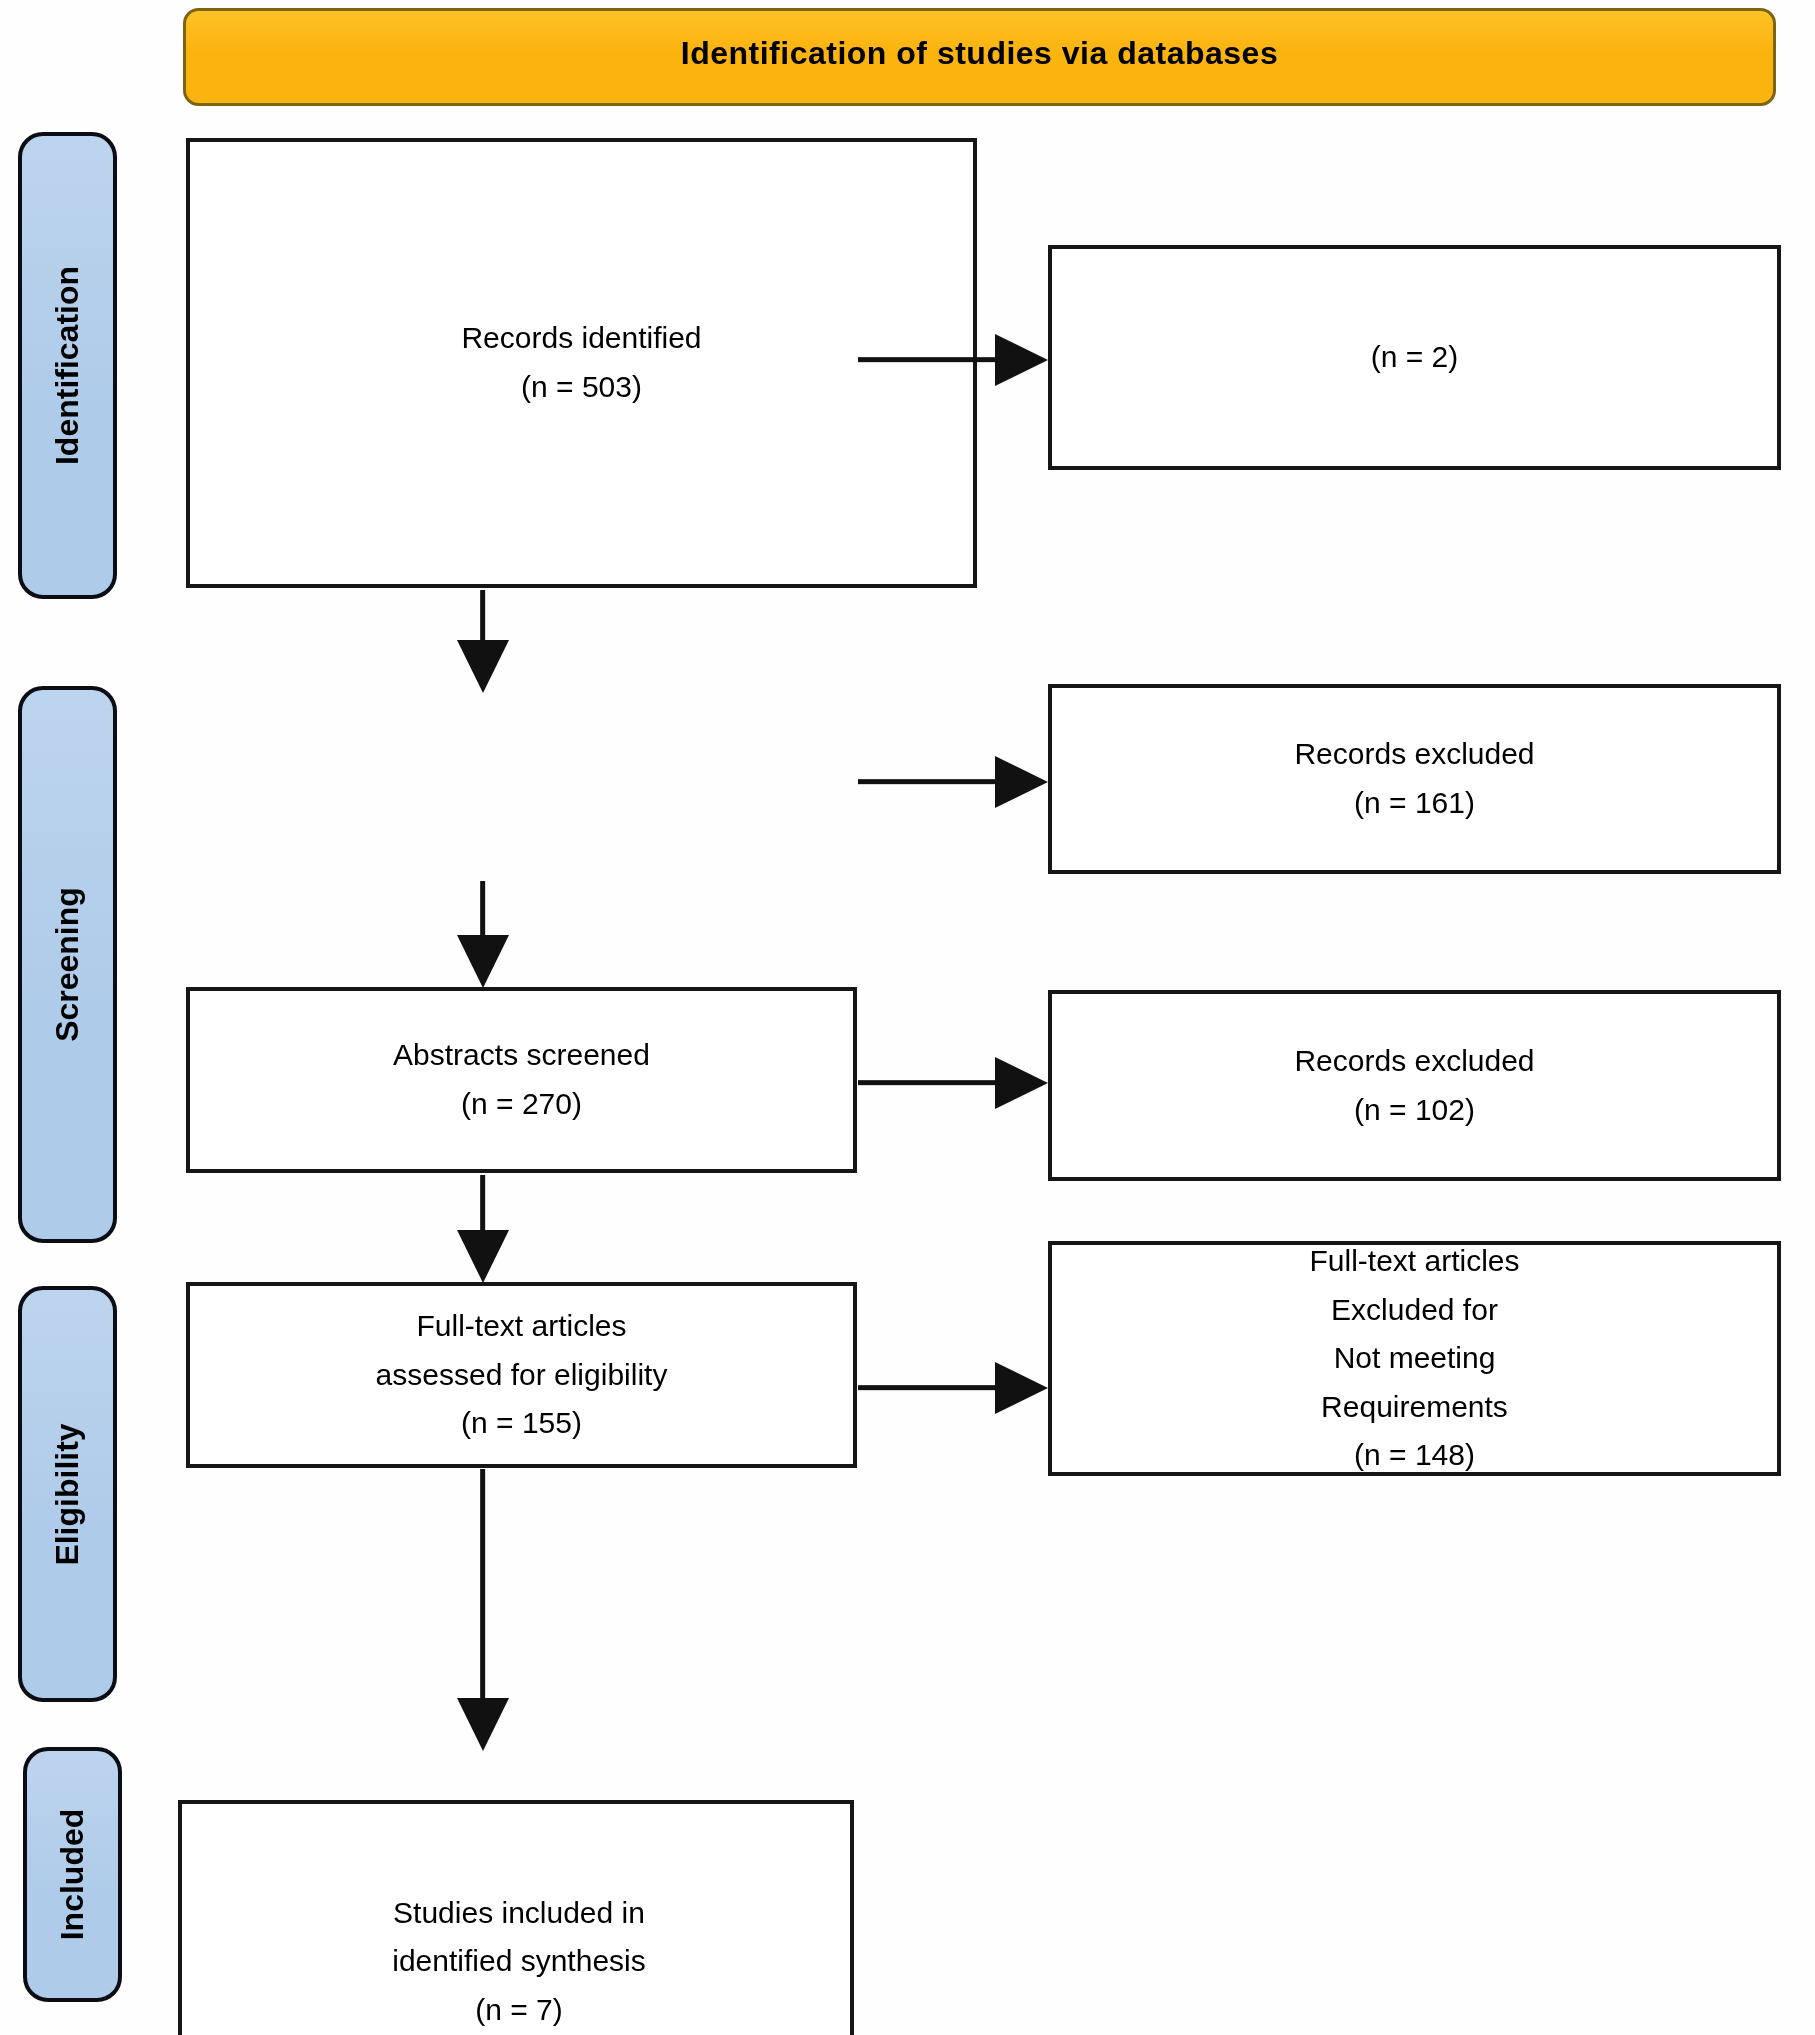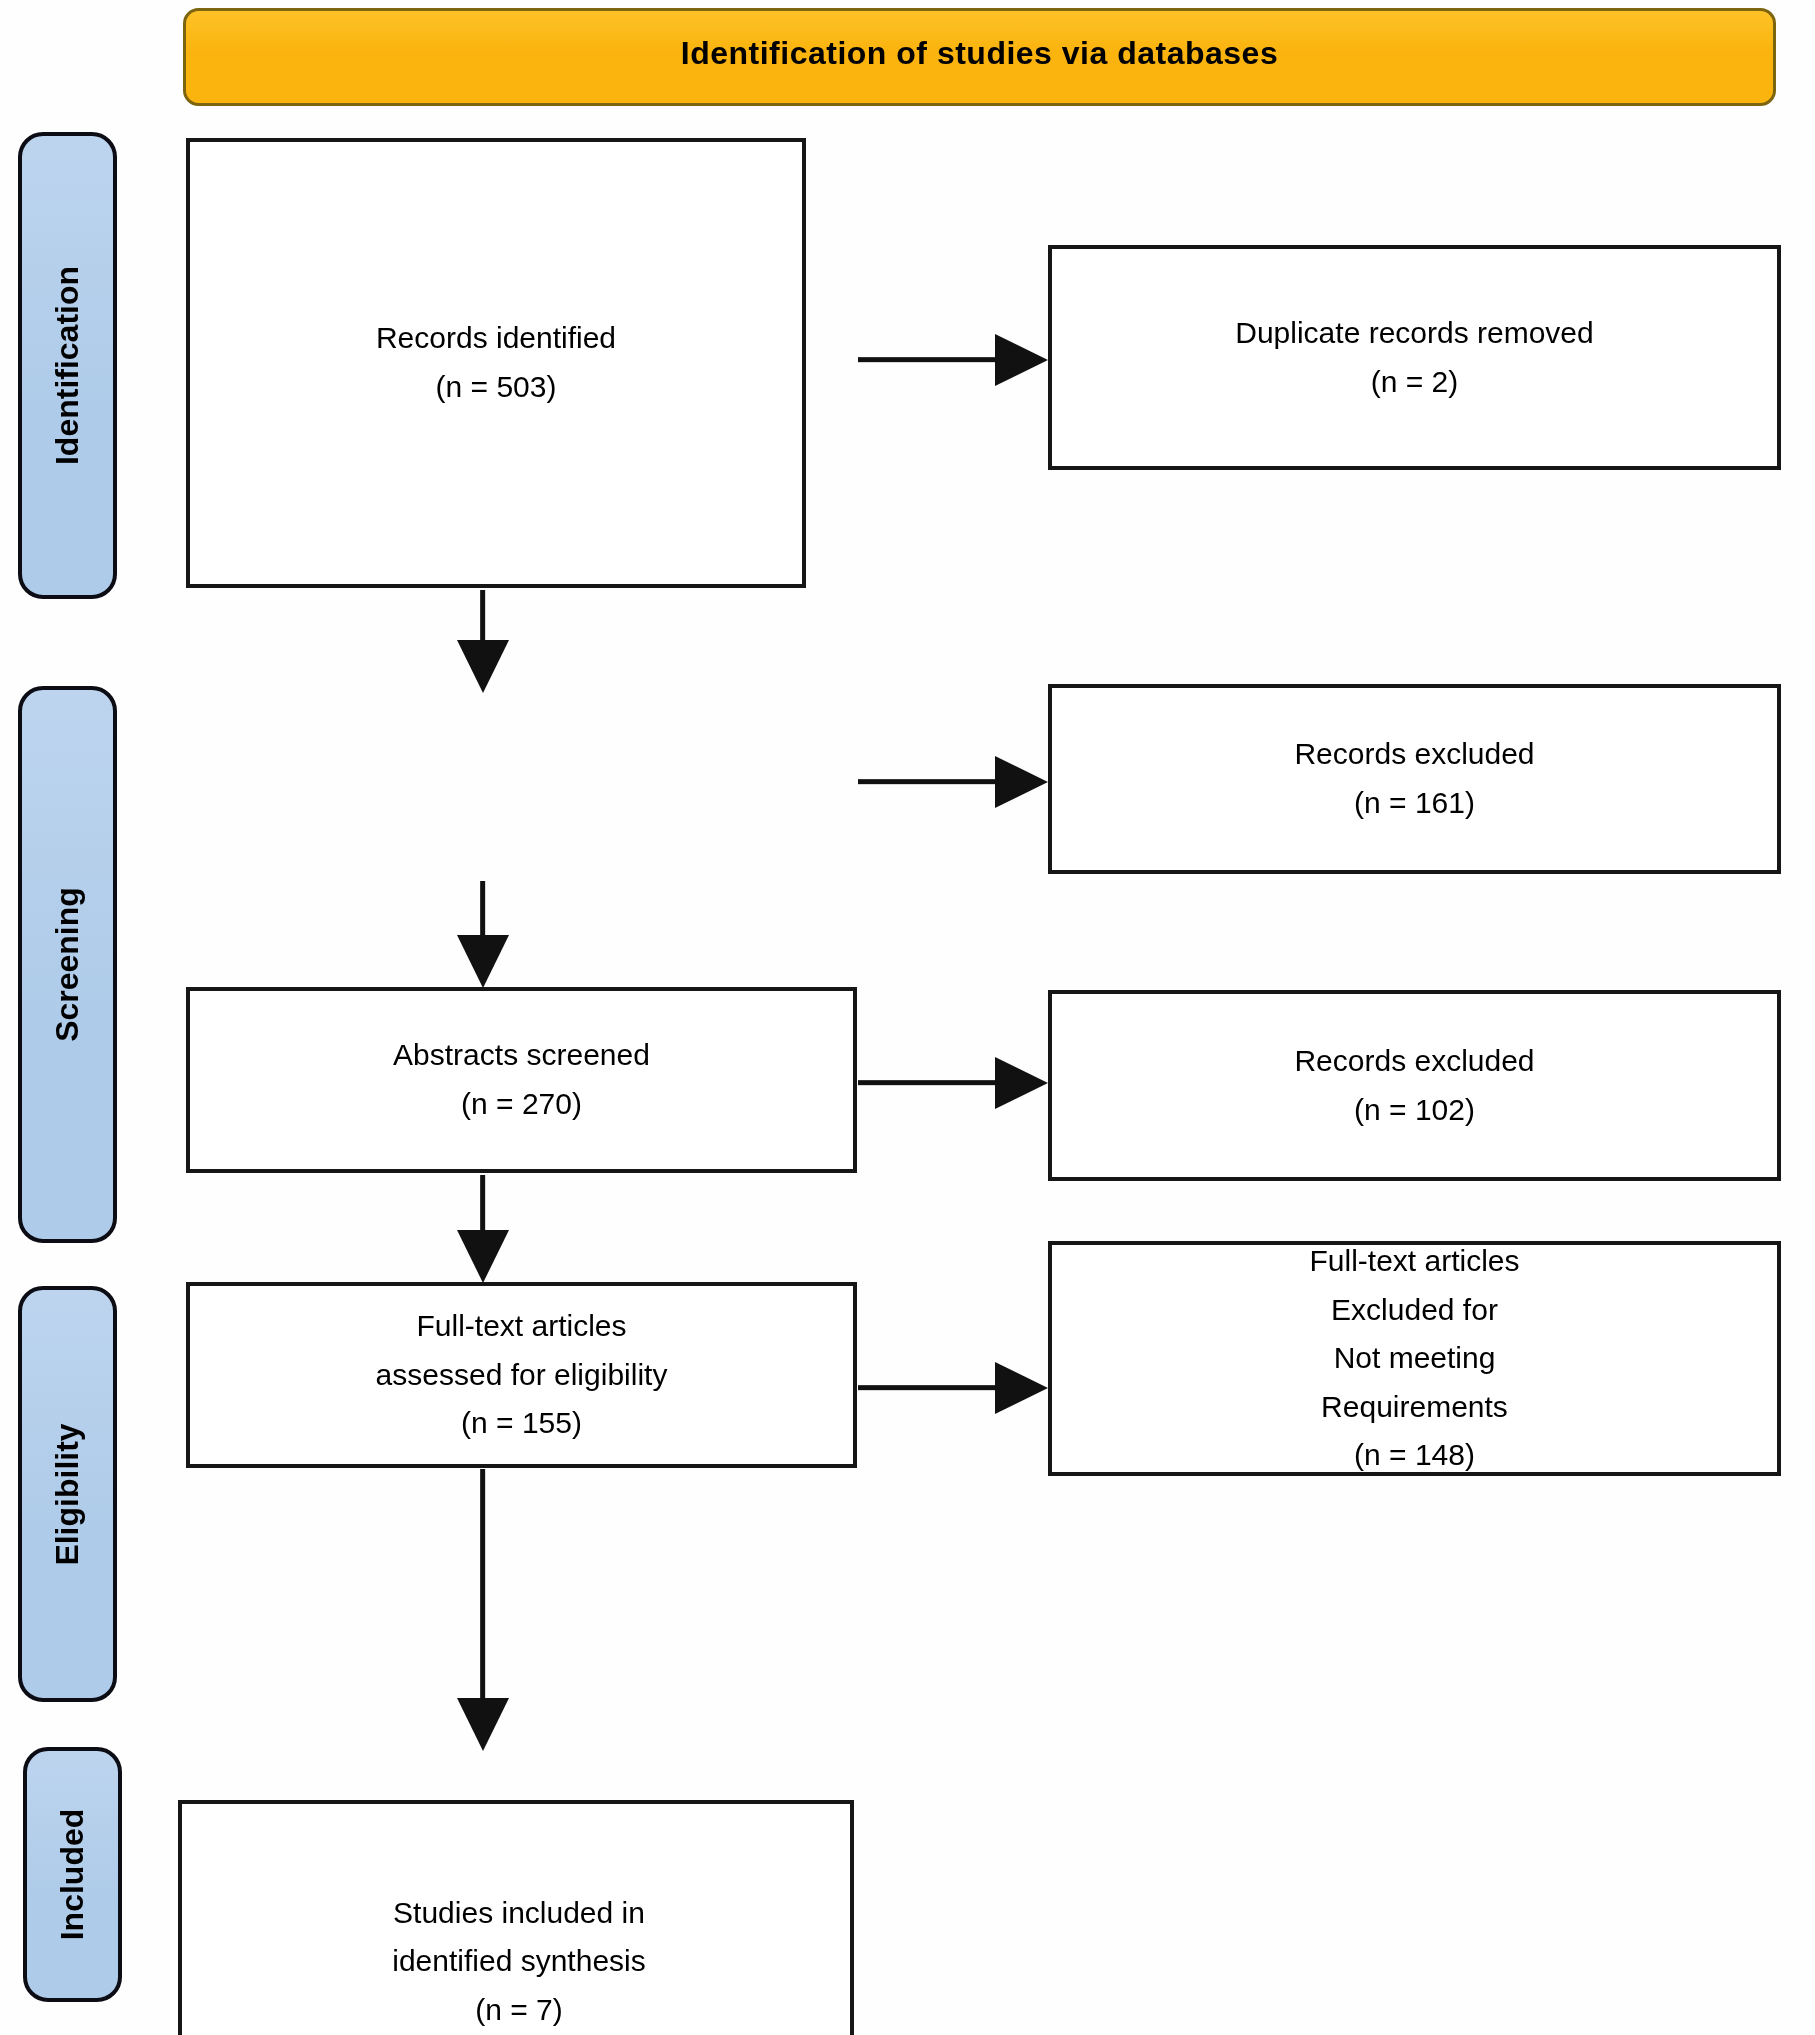--- a/index.html
+++ b/index.html
@@ -58,21 +58,21 @@
   
   .box{
     position:absolute;box-sizing:border-box;
     background:#fff;
     border:4.6px solid var(--box-border,#161616);
     display:flex;flex-direction:column;justify-content:center;align-items:center;
     text-align:center;
     font-size:30px;line-height:1.62;
   }
   .box .line{display:block;}
-  .b1{left:186px;top:138px;width:620px;height:450px;}
+  .b1{left:186px;top:138px;width:791px;height:450px;}
   .b2{left:186px;top:692px;width:671px;height:188px;}
   .b3{left:186px;top:987px;width:671px;height:186px;align-items:center;}
   .b4{left:186px;top:1282px;width:671px;height:186px;}
   .b5{left:178px;top:1800px;width:676px;height:323px;padding-left:6px;}
   .r1{left:1048px;top:245px;width:733px;height:225px;}
   .r2{left:1048px;top:684px;width:733px;height:190px;}
   .r3{left:1048px;top:990px;width:733px;height:191px;}
   .r4{left:1048px;top:1241px;width:733px;height:235px;}
 
   
@@ -149,21 +149,20 @@
     <span class="line">(n = 155)</span>
   </div>
 
   <div class="box b5">
     <span class="line">Studies included in</span>
     <span class="line">identified synthesis</span>
     <span class="line">(n = 7)</span>
   </div>
 
   <div class="box r1">
-    <span class="line">Duplicate records removed</span>
     <span class="line">(n = 2)</span>
   </div>
 
   <div class="box r2">
     <span class="line">Records excluded</span>
     <span class="line">(n = 161)</span>
   </div>
 
   <div class="box r3">
     <span class="line">Records excluded</span>

